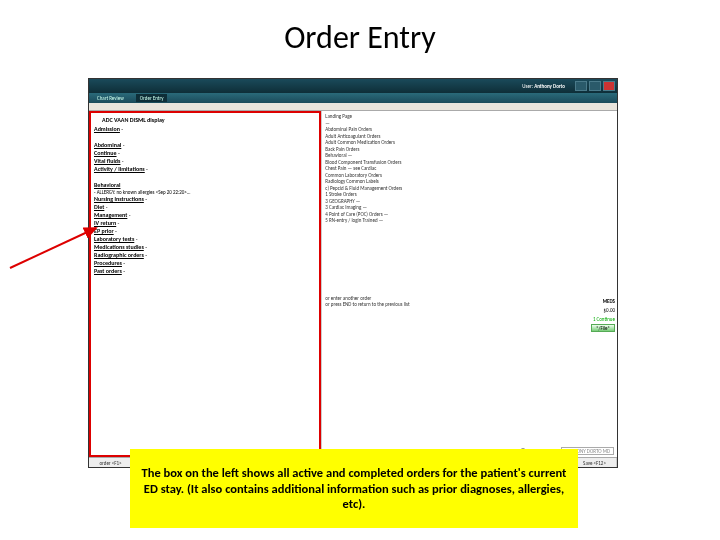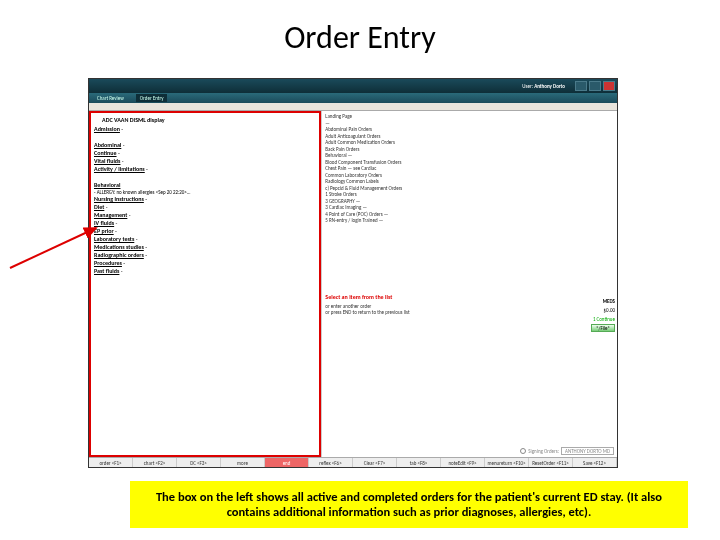--- a/index.html
+++ b/index.html
@@ -28,21 +28,21 @@
   .right-side { position:absolute; right:2px; top:54%; font-size:5px; text-align:right; }
   .meds { font-weight:bold; color:#000; }
   .dollar { margin-top:3px; }
   .green { color:#0a0; margin-top:3px; }
   .btn-g { display:inline-block; background:linear-gradient(#efe,#7c7); border:1px solid #5a5; padding:0 4px; margin-top:2px; font-size:5px; }
   .sig { position:absolute; right:3px; bottom:2px; font-size:5px; color:#888; display:flex; align-items:center; gap:2px; }
   .circ { width:6px; height:6px; border:1px solid #888; border-radius:50%; }
   .fkeys { height:10px; background:#eee; border-top:1px solid #aaa; display:flex; }
   .fk { flex:1; border-right:1px solid #ccc; font-size:5px; text-align:center; line-height:10px; color:#333; }
   .fk.red { background:#e66; color:#fff; }
-  .caption { position:absolute; left:130px; bottom:12px; width:558px; background:#ffff00; padding:8px 10px; font-size:12.5px; font-weight:bold; text-align:center; line-height:1.25; }
+  .caption { position:absolute; left:130px; bottom:12px; width:448px; background:#ffff00; padding:16px 10px; font-size:12.5px; font-weight:bold; text-align:center; line-height:1.25; }
   .arrow { position:absolute; left:6px; top:222px; width:96px; height:50px; pointer-events:none; }
 </style>
 </head>
 <body>
 
 <div class="title">Order Entry</div>
 
 <div class="app">
   <div class="titlebar">
     <span class="tb-user"><span>User:</span> <b>Anthony Dorto</b></span>
@@ -61,27 +61,27 @@
       <div class="sec">Admission</div><span class="na"> -</span><br><br>
       <div class="sec">Abdominal</div><span class="na"> -</span><br>
       <div class="sec">Continue</div><span class="na"> -</span><br>
       <div class="sec">Vital fluids</div><span class="na"> -</span><br>
       <div class="sec">Activity / limitations</div><span class="na"> -</span><br><br>
       <div class="sec">Behavioral</div><br>
       <div class="allergy">- ALLERGY: no known allergies &lt;Sep 20 22:20&gt;...</div>
       <div class="sec">Nursing instructions</div><span class="na"> -</span><br>
       <div class="sec">Diet</div><span class="na"> -</span><br>
       <div class="sec">Management</div><span class="na"> -</span><br>
-      <div class="sec">IV fluids</div><span class="na"> -</span><br>
+      <div class="sec">IV return</div><span class="na"> -</span><br>
       <div class="sec">EP prior</div><span class="na"> -</span><br>
       <div class="sec">Laboratory tests</div><span class="na"> -</span><br>
       <div class="sec">Medications studies</div><span class="na"> -</span><br>
       <div class="sec">Radiographic orders</div><span class="na"> -</span><br>
       <div class="sec">Procedures</div><span class="na"> -</span><br>
-      <div class="sec">Past fluids</div><span class="na"> -</span>
+      <div class="sec">Past orders</div><span class="na"> -</span>
     </div>
     <div class="right">
       <div class="right-top">
         <div>Landing Page</div>
         <div>—</div>
         <div>Abdominal Pain Orders</div>
         <div>Adult Anticoagulant Orders</div>
         <div>Adult Common Medication Orders</div>
         <div>Back Pain Orders</div>
         <div>Behavioral —</div>
@@ -92,21 +92,20 @@
         <div>c) Pepcid &amp; Fluid Management Orders</div>
         <div>1 Stroke Orders</div>
         <div></div>
         <div>3 GEOGRAPHY —</div>
         <div>3 Cardiac Imaging —</div>
         <div></div>
         <div>4 Point of Care (POC) Orders —</div>
         <div>5 RN-entry / login Trained —</div>
       </div>
       <div class="right-mid">
-        <div class="sel">Select an item from the list</div>
         <div class="prev" style="white-space:pre-line">or enter another order
 or press END to return to the previous list</div>
       </div>
       <div class="right-side">
         <div class="meds">MEDS</div>
         <div class="dollar">$0.00</div>
         <div class="green">1 Continue</div>
         <div class="btn-g">*/File*</div>
       </div>
       <div class="sig">

